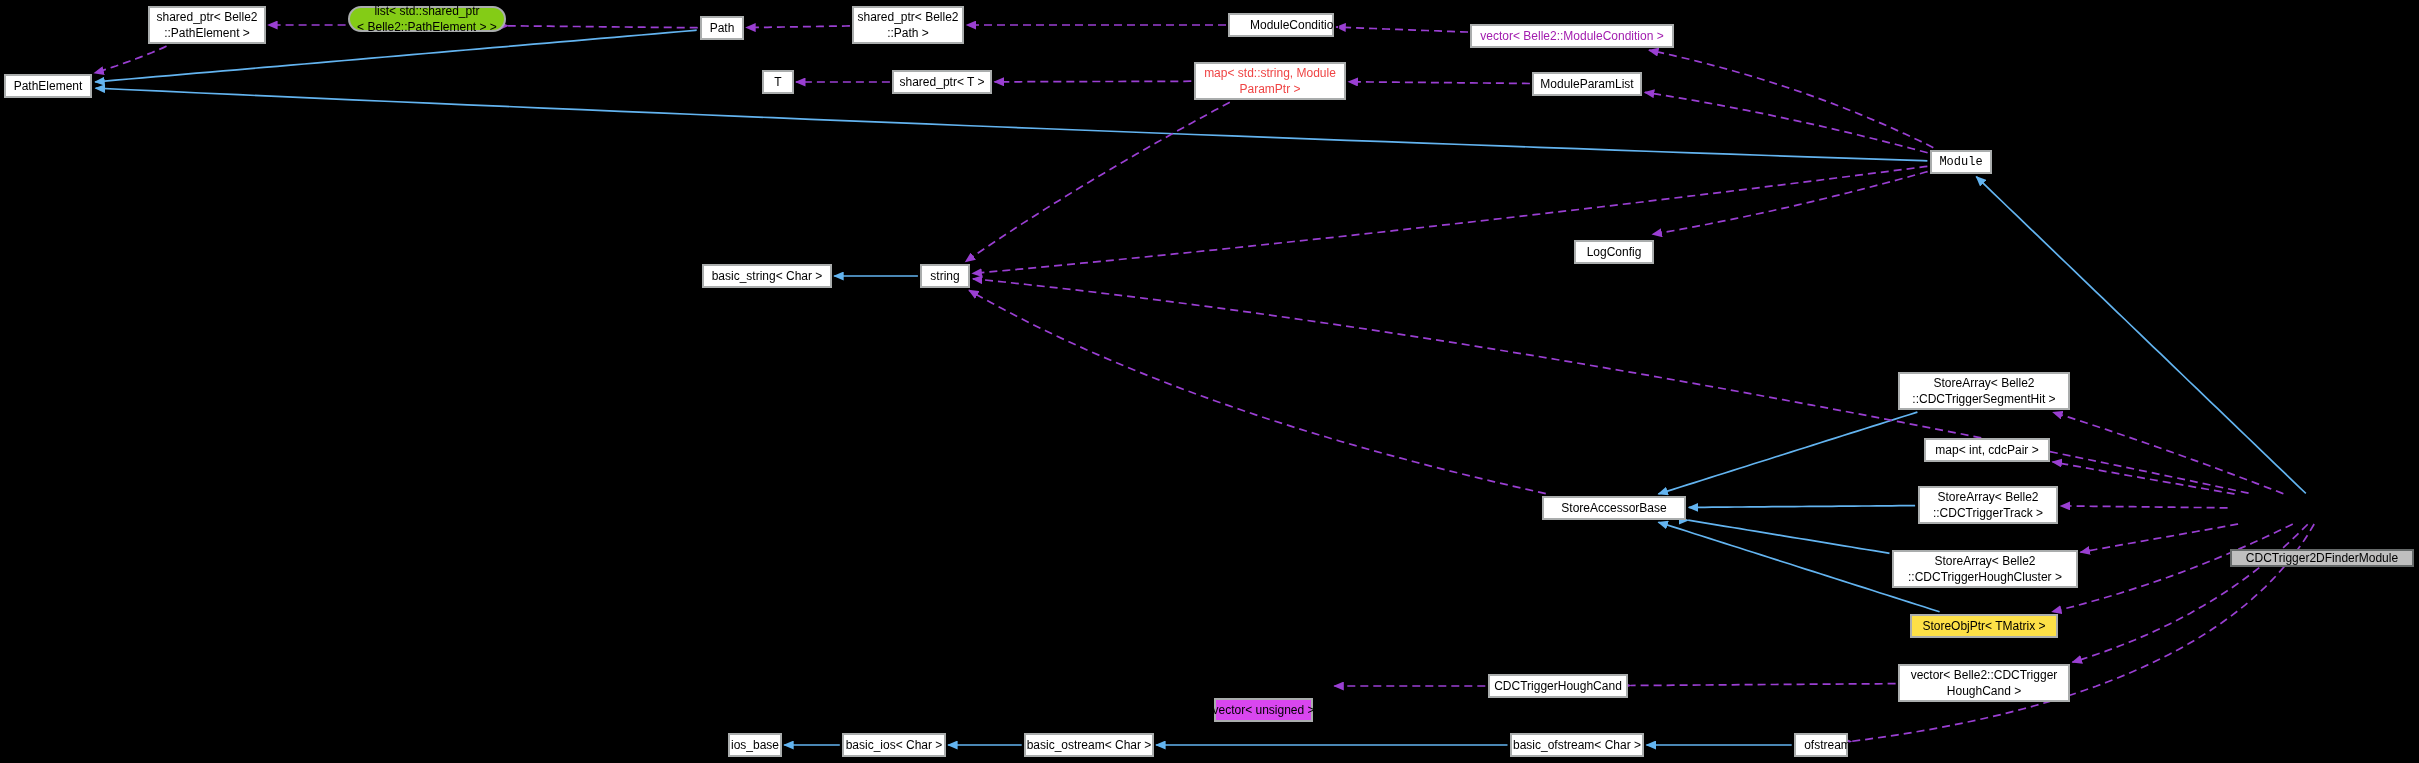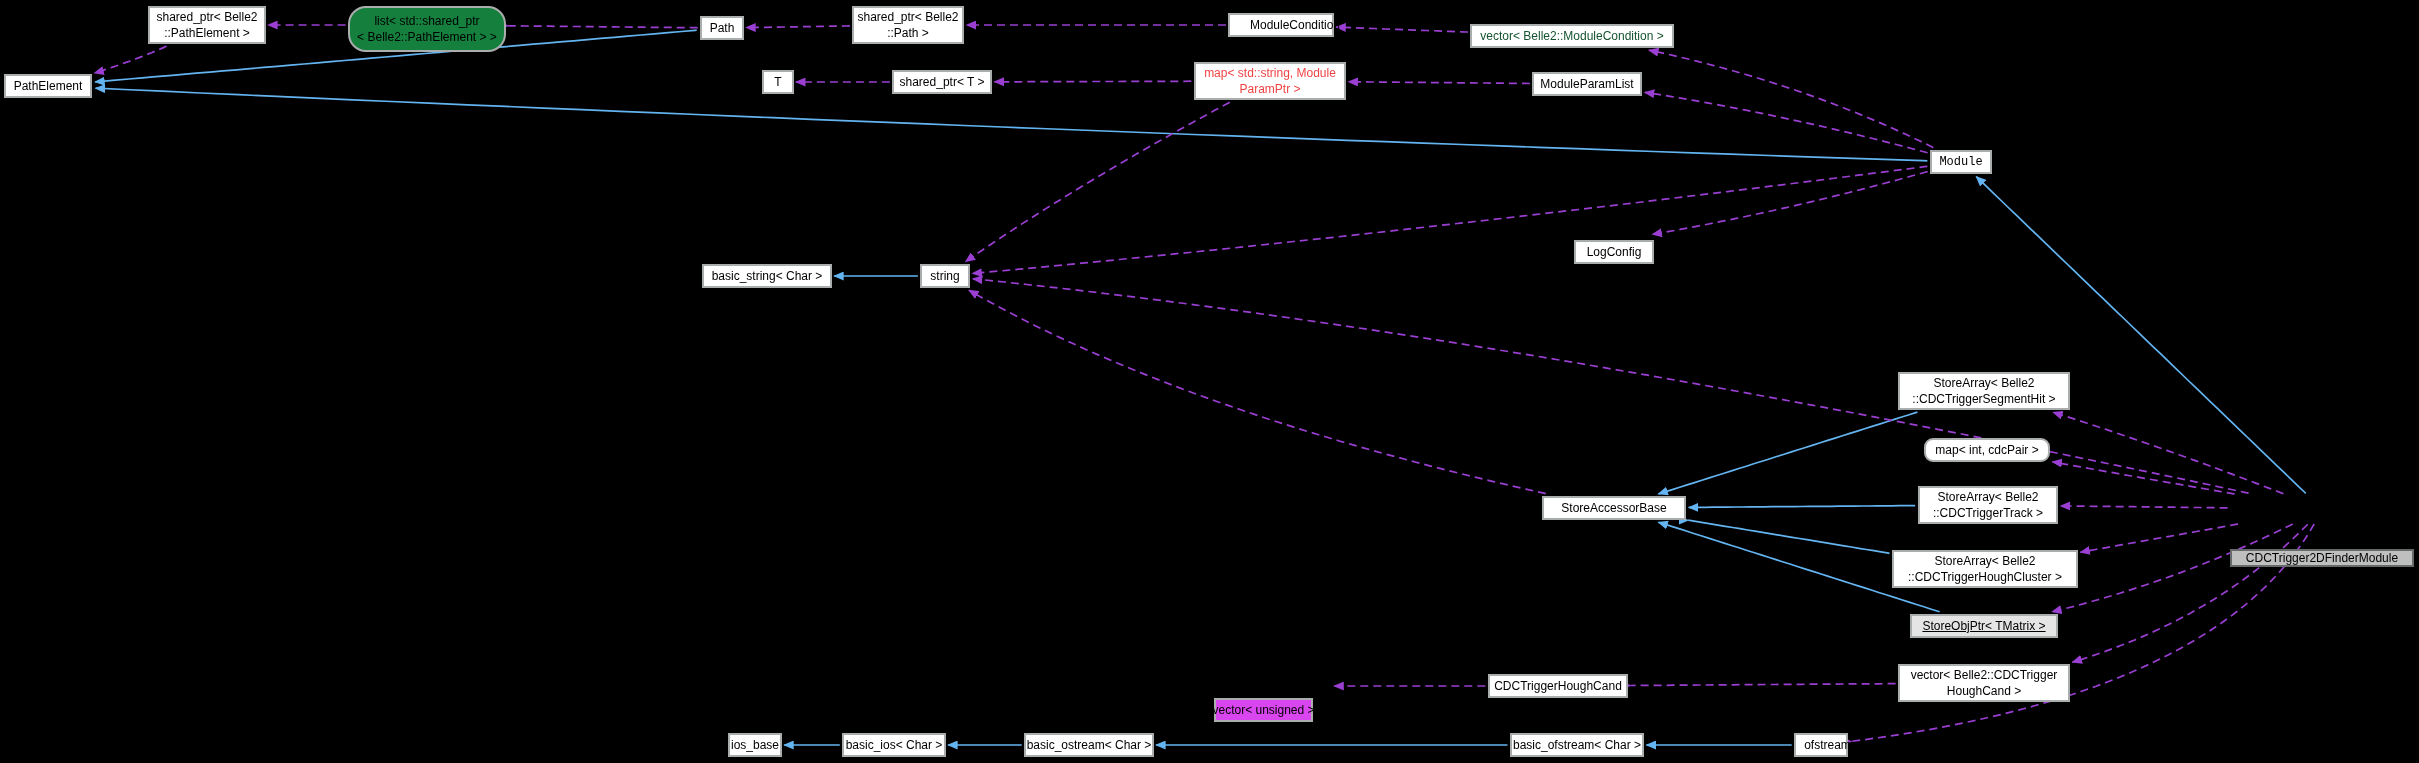--- a/index.html
+++ b/index.html
@@ -59,46 +59,46 @@
         <path d="M2238.1,524.1 L2237.3,524.2 L2230.5,525.4 L2223.7,526.7 L2216.9,527.9 L2210.1,529.1 L2203.3,530.3 L2196.5,531.5 L2189.8,532.7 L2183.0,533.9 L2176.2,535.1 L2169.5,536.3 L2162.7,537.5 L2156.0,538.7 L2149.2,539.9 L2142.5,541.1 L2135.8,542.3 L2129.0,543.5 L2122.3,544.7 L2115.6,545.9 L2108.9,547.1 L2102.2,548.3 L2095.5,549.5 L2088.8,550.7 L2082.1,551.9 L2080.5,552.2" fill="none" stroke-width="1.7" stroke="#9a3fd2" stroke-dasharray="8 5" marker-end="url(#arrow-usage)"></path>
         <path d="M2292.7,524.0 L2291.9,524.4 L2285.4,527.7 L2278.8,530.8 L2272.3,534.0 L2265.7,537.0 L2259.1,540.1 L2252.5,543.1 L2245.9,546.0 L2239.3,548.9 L2232.7,551.8 L2226.0,554.6 L2219.4,557.4 L2212.7,560.1 L2206.1,562.8 L2199.4,565.4 L2192.7,568.0 L2186.0,570.6 L2179.3,573.1 L2172.5,575.6 L2165.8,578.0 L2159.0,580.4 L2152.3,582.7 L2145.5,585.0 L2138.7,587.2 L2131.9,589.4 L2125.1,591.6 L2118.3,593.7 L2111.5,595.8 L2104.6,597.8 L2097.8,599.8 L2090.9,601.7 L2084.0,603.6 L2077.2,605.5 L2070.3,607.3 L2063.4,609.0 L2056.4,610.8 L2052.1,611.8" fill="none" stroke-width="1.7" stroke="#9a3fd2" stroke-dasharray="8 5" marker-end="url(#arrow-usage)"></path>
         <path d="M2307.7,524.3 L2307.0,525.0 L2301.9,530.1 L2296.7,535.2 L2291.4,540.2 L2286.0,545.2 L2280.6,550.0 L2275.0,554.8 L2269.4,559.5 L2263.8,564.1 L2258.0,568.6 L2252.2,573.1 L2246.3,577.5 L2240.3,581.8 L2234.3,586.0 L2228.2,590.2 L2222.0,594.2 L2215.7,598.2 L2209.4,602.1 L2202.9,606.0 L2196.4,609.7 L2189.9,613.4 L2183.2,617.0 L2176.5,620.5 L2169.7,623.9 L2162.8,627.3 L2155.9,630.6 L2148.9,633.8 L2141.8,636.9 L2134.6,640.0 L2127.3,642.9 L2120.0,645.8 L2112.6,648.6 L2105.1,651.4 L2097.6,654.0 L2090.0,656.6 L2082.3,659.1 L2074.5,661.5 L2072.5,662.1" fill="none" stroke-width="1.7" stroke="#9a3fd2" stroke-dasharray="8 5" marker-end="url(#arrow-usage)"></path>
         <path d="M2314.1,524.0 L2313.6,525.0 L2309.3,532.3 L2304.7,539.5 L2299.8,546.6 L2294.7,553.6 L2289.3,560.5 L2283.7,567.2 L2277.9,573.9 L2271.7,580.4 L2265.4,586.8 L2258.7,593.0 L2251.9,599.2 L2244.7,605.3 L2237.3,611.2 L2229.7,617.0 L2221.8,622.7 L2213.6,628.3 L2205.2,633.8 L2196.6,639.1 L2187.7,644.3 L2178.5,649.4 L2169.1,654.4 L2159.4,659.3 L2149.5,664.1 L2139.3,668.7 L2128.9,673.3 L2118.2,677.7 L2107.3,682.0 L2096.1,686.2 L2084.6,690.2 L2072.9,694.2 L2061.0,698.0 L2048.8,701.7 L2036.3,705.3 L2023.6,708.8 L2010.6,712.1 L1997.4,715.4 L1983.9,718.5 L1970.2,721.5 L1956.2,724.4 L1942.0,727.2 L1927.5,729.9 L1912.7,732.4 L1897.7,734.8 L1882.5,737.1 L1867.0,739.3 L1851.2,741.4 L1851.2,741.4" fill="none" stroke-width="1.7" stroke="#9a3fd2" stroke-dasharray="8 5" marker-end="url(#arrow-usage)"></path>
         <path d="M1895.6,683.6 L1894.5,683.6 L1886.0,683.7 L1877.5,683.8 L1869.0,683.8 L1860.5,683.9 L1851.9,683.9 L1843.4,684.0 L1834.9,684.1 L1826.4,684.1 L1817.9,684.2 L1809.3,684.2 L1800.8,684.3 L1792.3,684.4 L1783.8,684.4 L1775.3,684.5 L1766.7,684.5 L1758.2,684.6 L1749.7,684.7 L1741.2,684.7 L1732.7,684.8 L1724.1,684.8 L1715.6,684.9 L1707.1,685.0 L1698.6,685.0 L1690.1,685.1 L1681.5,685.1 L1673.0,685.2 L1664.5,685.3 L1656.0,685.3 L1647.5,685.4 L1638.9,685.4 L1630.4,685.5 L1630.4,685.5" fill="none" stroke-width="1.7" stroke="#9a3fd2" stroke-dasharray="8 5" marker-end="url(#arrow-usage)"></path>
         <path d="M1485.3,686.0 L1484.6,686.0 L1478.9,686.0 L1473.2,686.0 L1467.5,686.0 L1461.8,686.0 L1456.1,686.0 L1450.4,686.0 L1444.7,686.0 L1439.0,686.0 L1433.3,686.0 L1427.6,686.0 L1421.9,686.0 L1416.2,686.0 L1410.5,686.0 L1404.8,686.0 L1399.1,686.0 L1393.4,686.0 L1387.7,686.0 L1382.0,686.0 L1376.3,686.0 L1370.6,686.0 L1364.9,686.0 L1359.2,686.0 L1353.5,686.0 L1347.8,686.0 L1342.1,686.0 L1336.4,686.0 L1334.3,686.0" fill="none" stroke-width="1.7" stroke="#9a3fd2" stroke-dasharray="8 5" marker-end="url(#arrow-usage)"></path>
       </g>
   </svg>
 <div class="node" style="left: 148px; top: 6px; width: 118px; height: 38px; background: rgb(255, 255, 255); border-color: rgb(170, 173, 173); color: rgb(0, 0, 0);">shared_ptr&lt; Belle2
 ::PathElement &gt;</div>
-    <div class="node" style="left: 348px; top: 6px; width: 158px; height: 46px; background: #15803d; border-color: rgb(170, 173, 173); color: rgb(0, 0, 0); border-radius: 18px;">list&lt; std::shared_ptr
+    <div class="node" style="left: 348px; top: 6px; width: 158px; height: 26px; background: #84cc16; border-color: rgb(170, 173, 173); color: rgb(0, 0, 0); border-radius: 18px;">list&lt; std::shared_ptr
 &lt; Belle2::PathElement &gt; &gt;</div>
     <div class="node" style="left: 4px; top: 74px; width: 88px; height: 24px; background: rgb(255, 255, 255); border-color: rgb(170, 173, 173); color: rgb(0, 0, 0);">PathElement</div>
     <div class="node" style="left: 700px; top: 16px; width: 44px; height: 24px; background: rgb(255, 255, 255); border-color: rgb(170, 173, 173); color: rgb(0, 0, 0);">Path</div>
     <div class="node" style="left: 852px; top: 6px; width: 112px; height: 38px; background: rgb(255, 255, 255); border-color: rgb(170, 173, 173); color: rgb(0, 0, 0);">shared_ptr&lt; Belle2
 ::Path &gt;</div>
     <div class="node" style="left: 1228px; top: 13px; width: 106px; height: 24px; background: rgb(255, 255, 255); border-color: rgb(170, 173, 173); color: rgb(0, 0, 0); padding-left: 28px;">ModuleCondition</div>
-    <div class="node" style="left: 1470px; top: 24px; width: 204px; height: 24px; background: rgb(255, 255, 255); border-color: rgb(170, 173, 173); color: #14532d;">vector&lt; Belle2::ModuleCondition &gt;</div>
+    <div class="node" style="left: 1470px; top: 24px; width: 204px; height: 24px; background: rgb(255, 255, 255); border-color: rgb(170, 173, 173); color: #a21caf;">vector&lt; Belle2::ModuleCondition &gt;</div>
     <div class="node" style="left: 762px; top: 70px; width: 32px; height: 24px; background: rgb(255, 255, 255); border-color: rgb(170, 173, 173); color: rgb(0, 0, 0);">T</div>
     <div class="node" style="left: 892px; top: 70px; width: 100px; height: 24px; background: rgb(255, 255, 255); border-color: rgb(170, 173, 173); color: rgb(0, 0, 0);">shared_ptr&lt; T &gt;</div>
     <div class="node" style="left: 1194px; top: 62px; width: 152px; height: 38px; background: rgb(255, 255, 255); border-color: rgb(170, 173, 173); color: #ef4444;">map&lt; std::string, Module
 ParamPtr &gt;</div>
     <div class="node" style="left: 1532px; top: 72px; width: 110px; height: 24px; background: rgb(255, 255, 255); border-color: rgb(170, 173, 173); color: rgb(0, 0, 0);">ModuleParamList</div>
     <div class="node" style="left: 1930px; top: 150px; width: 62px; height: 24px; background: rgb(255, 255, 255); border-color: rgb(170, 173, 173); color: rgb(0, 0, 0); font-family: Liberation Mono, monospace;">Module</div>
     <div class="node" style="left: 1574px; top: 240px; width: 80px; height: 24px; background: rgb(255, 255, 255); border-color: rgb(170, 173, 173); color: rgb(0, 0, 0);">LogConfig</div>
     <div class="node" style="left: 702px; top: 264px; width: 130px; height: 24px; background: rgb(255, 255, 255); border-color: rgb(170, 173, 173); color: rgb(0, 0, 0);">basic_string&lt; Char &gt;</div>
     <div class="node" style="left: 920px; top: 264px; width: 50px; height: 24px; background: rgb(255, 255, 255); border-color: rgb(170, 173, 173); color: rgb(0, 0, 0);">string</div>
     <div class="node" style="left: 1542px; top: 496px; width: 144px; height: 24px; background: rgb(255, 255, 255); border-color: rgb(170, 173, 173); color: rgb(0, 0, 0);">StoreAccessorBase</div>
     <div class="node" style="left: 1898px; top: 372px; width: 172px; height: 38px; background: rgb(255, 255, 255); border-color: rgb(170, 173, 173); color: rgb(0, 0, 0);">StoreArray&lt; Belle2
 ::CDCTriggerSegmentHit &gt;</div>
-    <div class="node" style="left: 1924px; top: 438px; width: 126px; height: 24px; background: rgb(255, 255, 255); border-color: rgb(170, 173, 173); color: rgb(0, 0, 0); border-radius: 9px;">map&lt; int, cdcPair &gt;</div>
+    <div class="node" style="left: 1924px; top: 438px; width: 126px; height: 24px; background: rgb(255, 255, 255); border-color: rgb(170, 173, 173); color: rgb(0, 0, 0);">map&lt; int, cdcPair &gt;</div>
     <div class="node" style="left: 1918px; top: 486px; width: 140px; height: 38px; background: rgb(255, 255, 255); border-color: rgb(170, 173, 173); color: rgb(0, 0, 0);">StoreArray&lt; Belle2
 ::CDCTriggerTrack &gt;</div>
     <div class="node" style="left: 1892px; top: 550px; width: 186px; height: 38px; background: rgb(255, 255, 255); border-color: rgb(170, 173, 173); color: rgb(0, 0, 0);">StoreArray&lt; Belle2
 ::CDCTriggerHoughCluster &gt;</div>
-    <div class="node" style="left: 1910px; top: 614px; width: 148px; height: 24px; background: #e5e5e5; border-color: rgb(170, 173, 173); color: rgb(0, 0, 0); text-decoration: underline;">StoreObjPtr&lt; TMatrix &gt;</div>
+    <div class="node" style="left: 1910px; top: 614px; width: 148px; height: 24px; background: #fde047; border-color: rgb(170, 173, 173); color: rgb(0, 0, 0);">StoreObjPtr&lt; TMatrix &gt;</div>
     <div class="node" style="left: 1898px; top: 664px; width: 172px; height: 38px; background: rgb(255, 255, 255); border-color: rgb(170, 173, 173); color: rgb(0, 0, 0);">vector&lt; Belle2::CDCTrigger
 HoughCand &gt;</div>
     <div class="node highlight" style="left: 2230px; top: 501px; width: 184px; height: 18px; background: rgb(191, 191, 191); border-color: rgb(102, 106, 106); color: rgb(0, 0, 0); margin-top: 48px;">CDCTrigger2DFinderModule</div>
     <div class="node" style="left: 1214px; top: 674px; width: 99px; height: 24px; background: #d946ef; border-color: rgb(170, 173, 173); color: rgb(0, 0, 0); margin-top: 24px;">vector&lt; unsigned &gt;</div>
     <div class="node" style="left: 1488px; top: 674px; width: 140px; height: 24px; background: rgb(255, 255, 255); border-color: rgb(170, 173, 173); color: rgb(0, 0, 0);">CDCTriggerHoughCand</div>
     <div class="node" style="left: 728px; top: 733px; width: 54px; height: 24px; background: rgb(255, 255, 255); border-color: rgb(170, 173, 173); color: rgb(0, 0, 0);">ios_base</div>
     <div class="node" style="left: 842px; top: 733px; width: 104px; height: 24px; background: rgb(255, 255, 255); border-color: rgb(170, 173, 173); color: rgb(0, 0, 0);">basic_ios&lt; Char &gt;</div>
     <div class="node" style="left: 1024px; top: 733px; width: 130px; height: 24px; background: rgb(255, 255, 255); border-color: rgb(170, 173, 173); color: rgb(0, 0, 0);">basic_ostream&lt; Char &gt;</div>
     <div class="node" style="left: 1510px; top: 733px; width: 134px; height: 24px; background: rgb(255, 255, 255); border-color: rgb(170, 173, 173); color: rgb(0, 0, 0);">basic_ofstream&lt; Char &gt;</div>
     <div class="node" style="left: 1794px; top: 733px; width: 54px; height: 24px; background: rgb(255, 255, 255); border-color: rgb(170, 173, 173); color: rgb(0, 0, 0); padding-left: 13px;">ofstream</div>

